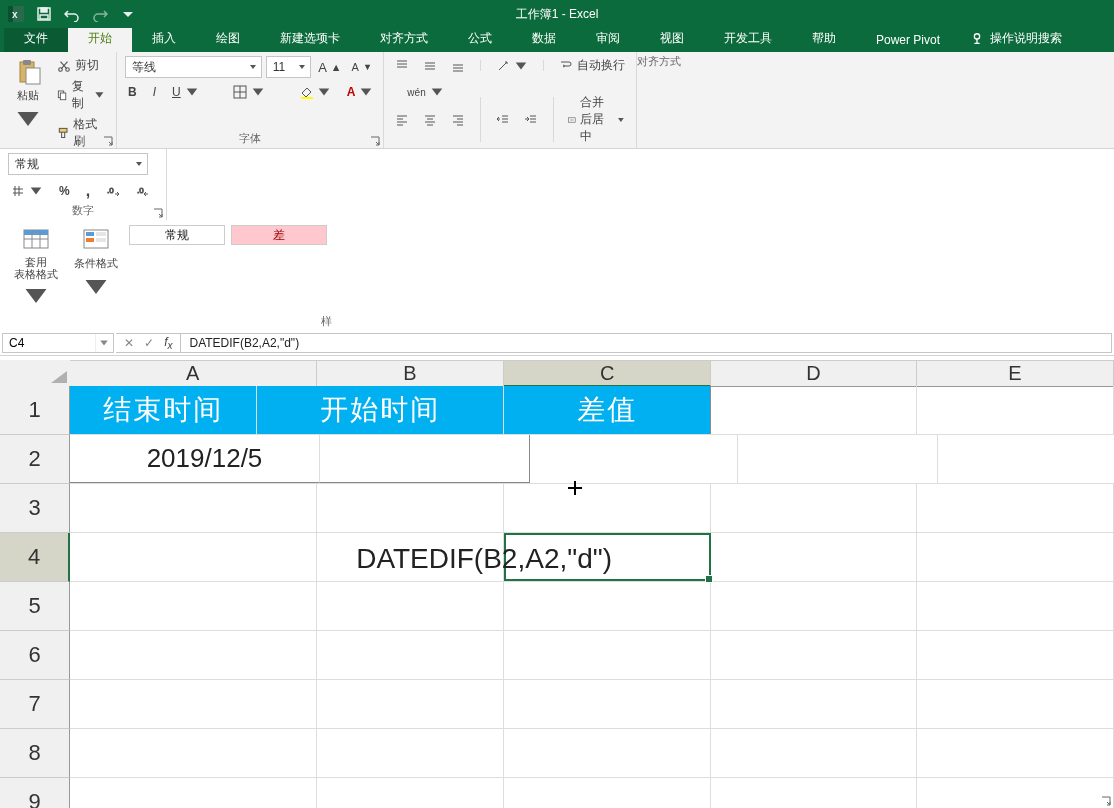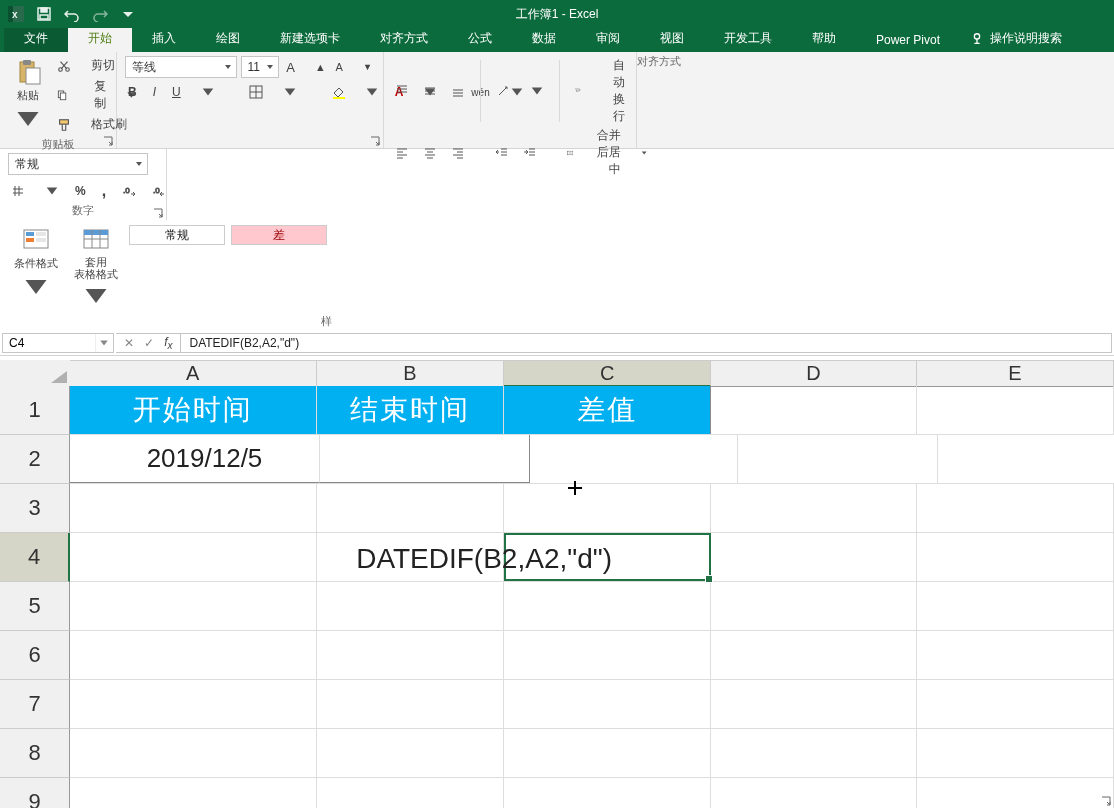--- a/index.html
+++ b/index.html
@@ -13,21 +13,21 @@
   .ribbon-tab { padding:4px 20px 5px; cursor:default; }
   .ribbon-tab.active { background:#f3f3f3; color:#4d7c0f;margin-top:12px; }
   .tell-me { display:flex; align-items:center; gap:6px; padding:4px 10px 5px; }
   
   .ribbon-body { height:96px; background:#f3f3f3; border-bottom:1px solid #d4d4d4; display:flex; }
   .group { border-right:1px solid #d9d9d9; padding:4px 8px 2px; display:flex; flex-direction:column; justify-content:space-between; position:relative; }
   .group-label { text-align:center; font-size:11px; color:#666; padding-top:2px; white-space:nowrap; }
   .group-label::after { content:""; }
   .dlg-launch { position:absolute; right:2px; bottom:3px; width:12px; height:12px; }
   .dlg-launch svg { width:12px; height:12px; }
-  .btn { display:flex; align-items:center; gap:20px; font-size:12px; color:#444; padding:1px 3px;text-align:right; }
+  .btn { display:flex; align-items:center; gap:4px; font-size:12px; color:#444; padding:1px 3px; }
   .btn svg { width:14px; height:14px; }
   .drop-arrow { width:8px; height:8px; }
   .vline { width:1px; background:#d9d9d9; margin:4px 4px; align-self:stretch; }
   .select-box { border:1px solid #c5c5c5; background:#fff; height:20px; font-size:12px; display:flex; align-items:center; justify-content:space-between; padding:0 4px 0 6px; color:#333;}
   .row { display:flex; align-items:center; gap:4px; }
   .stack { display:flex; flex-direction:column; gap:2px; }
   .big-btn { display:flex; flex-direction:column; align-items:center; gap:2px; font-size:11px; color:#444; padding:2px 6px; }
   .big-btn svg { width:28px; height:28px; }
   
   .formula-bar { height:24px; border-bottom:1px solid #d4d4d4; display:flex; align-items:stretch; background:#fff; font-size:12px; }
@@ -232,20 +232,21 @@
           </span>
         <div class="vline"></div>
         <span class="btn">
             <span style="font-size:10px">wén</span>
             <svg class="drop-arrow" viewBox="0 0 8 8">
               <path d="M1 2 h6 l-3 4 z" fill="#555"></path>
             </svg>
           </span>
       </div>
     </div>
+    <div class="group-label">字体</div>
     <span class="dlg-launch"><svg viewBox="0 0 12 12" fill="none" stroke="#666">
           <path d="M2 2 h8 v8 M7 7 l3 3 M10 7 v3 h-3"></path>
         </svg></span>
   </div>
 
   <div class="group" style="width:236px">
     <div class="stack" style="gap:6px">
       <div class="row" style="gap:8px">
         <span class="btn">
             <svg viewBox="0 0 14 14" stroke="#555">
@@ -360,41 +361,41 @@
       </div>
     </div>
     <div class="group-label">数字</div>
     <span class="dlg-launch"><svg viewBox="0 0 12 12" fill="none" stroke="#666">
         <path d="M2 2 h8 v8 M7 7 l3 3 M10 7 v3 h-3"></path>
       </svg></span>
   </div>
 
   <div class="group" style="width:326px;border-right:none">
     <div class="row" style="align-items:flex-start;gap:4px">
+      <div class="big-btn">
+        <svg viewBox="0 0 28 28">
+          <rect x="2" y="4" width="24" height="18" fill="#fff" stroke="#888"></rect>
+          <rect x="2" y="4" width="24" height="5" fill="#5b9bd5"></rect>
+          <path d="M2 13 h24 M10 4 v18 M18 4 v18" stroke="#888"></path>
+        </svg>
+        <span style="white-space:pre-line;text-align:center;line-height:1.1">套用
+表格格式</span>
+        <svg class="drop-arrow" viewBox="0 0 8 8">
+          <path d="M1 2 h6 l-3 4 z" fill="#555"></path>
+        </svg>
+      </div>
       <div class="big-btn">
         <svg viewBox="0 0 28 28">
           <rect x="2" y="4" width="24" height="18" fill="#fff" stroke="#888"></rect>
           <rect x="4" y="6" width="8" height="4" fill="#5b9bd5"></rect>
           <rect x="4" y="12" width="8" height="4" fill="#ed7d31"></rect>
           <rect x="14" y="6" width="10" height="4" fill="#e7e6e6"></rect>
           <rect x="14" y="12" width="10" height="4" fill="#e7e6e6"></rect>
         </svg>
         <span>条件格式</span>
-        <svg class="drop-arrow" viewBox="0 0 8 8">
-          <path d="M1 2 h6 l-3 4 z" fill="#555"></path>
-        </svg>
-      </div>
-      <div class="big-btn">
-        <svg viewBox="0 0 28 28">
-          <rect x="2" y="4" width="24" height="18" fill="#fff" stroke="#888"></rect>
-          <rect x="2" y="4" width="24" height="5" fill="#5b9bd5"></rect>
-          <path d="M2 13 h24 M10 4 v18 M18 4 v18" stroke="#888"></path>
-        </svg>
-        <span style="white-space:pre-line;text-align:center;line-height:1.1">套用
-表格格式</span>
         <svg class="drop-arrow" viewBox="0 0 8 8">
           <path d="M1 2 h6 l-3 4 z" fill="#555"></path>
         </svg>
       </div>
       <div class="stack">
         <div class="row">
           <div class="style-pill pill-normal">常规</div>
           <div class="style-pill pill-bad">差</div>
         </div>
       </div>
@@ -436,22 +437,22 @@
       <div class="row-header">3</div>
       <div class="row-header selected">4</div>
       <div class="row-header">5</div>
       <div class="row-header">6</div>
       <div class="row-header">7</div>
       <div class="row-header">8</div>
       <div class="row-header">9</div>
     </div>
   <div class="cells" id="cells">
       <div class="cell-row">
+        <div class="cell header-cell" style="width: 190px;">结束时间</div>
         <div class="cell header-cell" style="width: 250px;">开始时间</div>
-        <div class="cell header-cell" style="width: 190px;">结束时间</div>
         <div class="cell header-cell table-border-right" style="width: 210px;">差值</div>
         <div class="cell" style="width: 208px;"></div>
         <div class="cell" style="width: 200px;"></div>
       </div>
       <div class="cell-row">
         <div class="cell table-border-bottom" style="width: 250px; padding-left: 20px;">2019/12/5</div>
         <div class="cell table-border-bottom table-border-right" style="width: 210px;"></div>
         <div class="cell" style="width: 208px;"></div>
         <div class="cell" style="width: 200px;"></div>
       </div>

